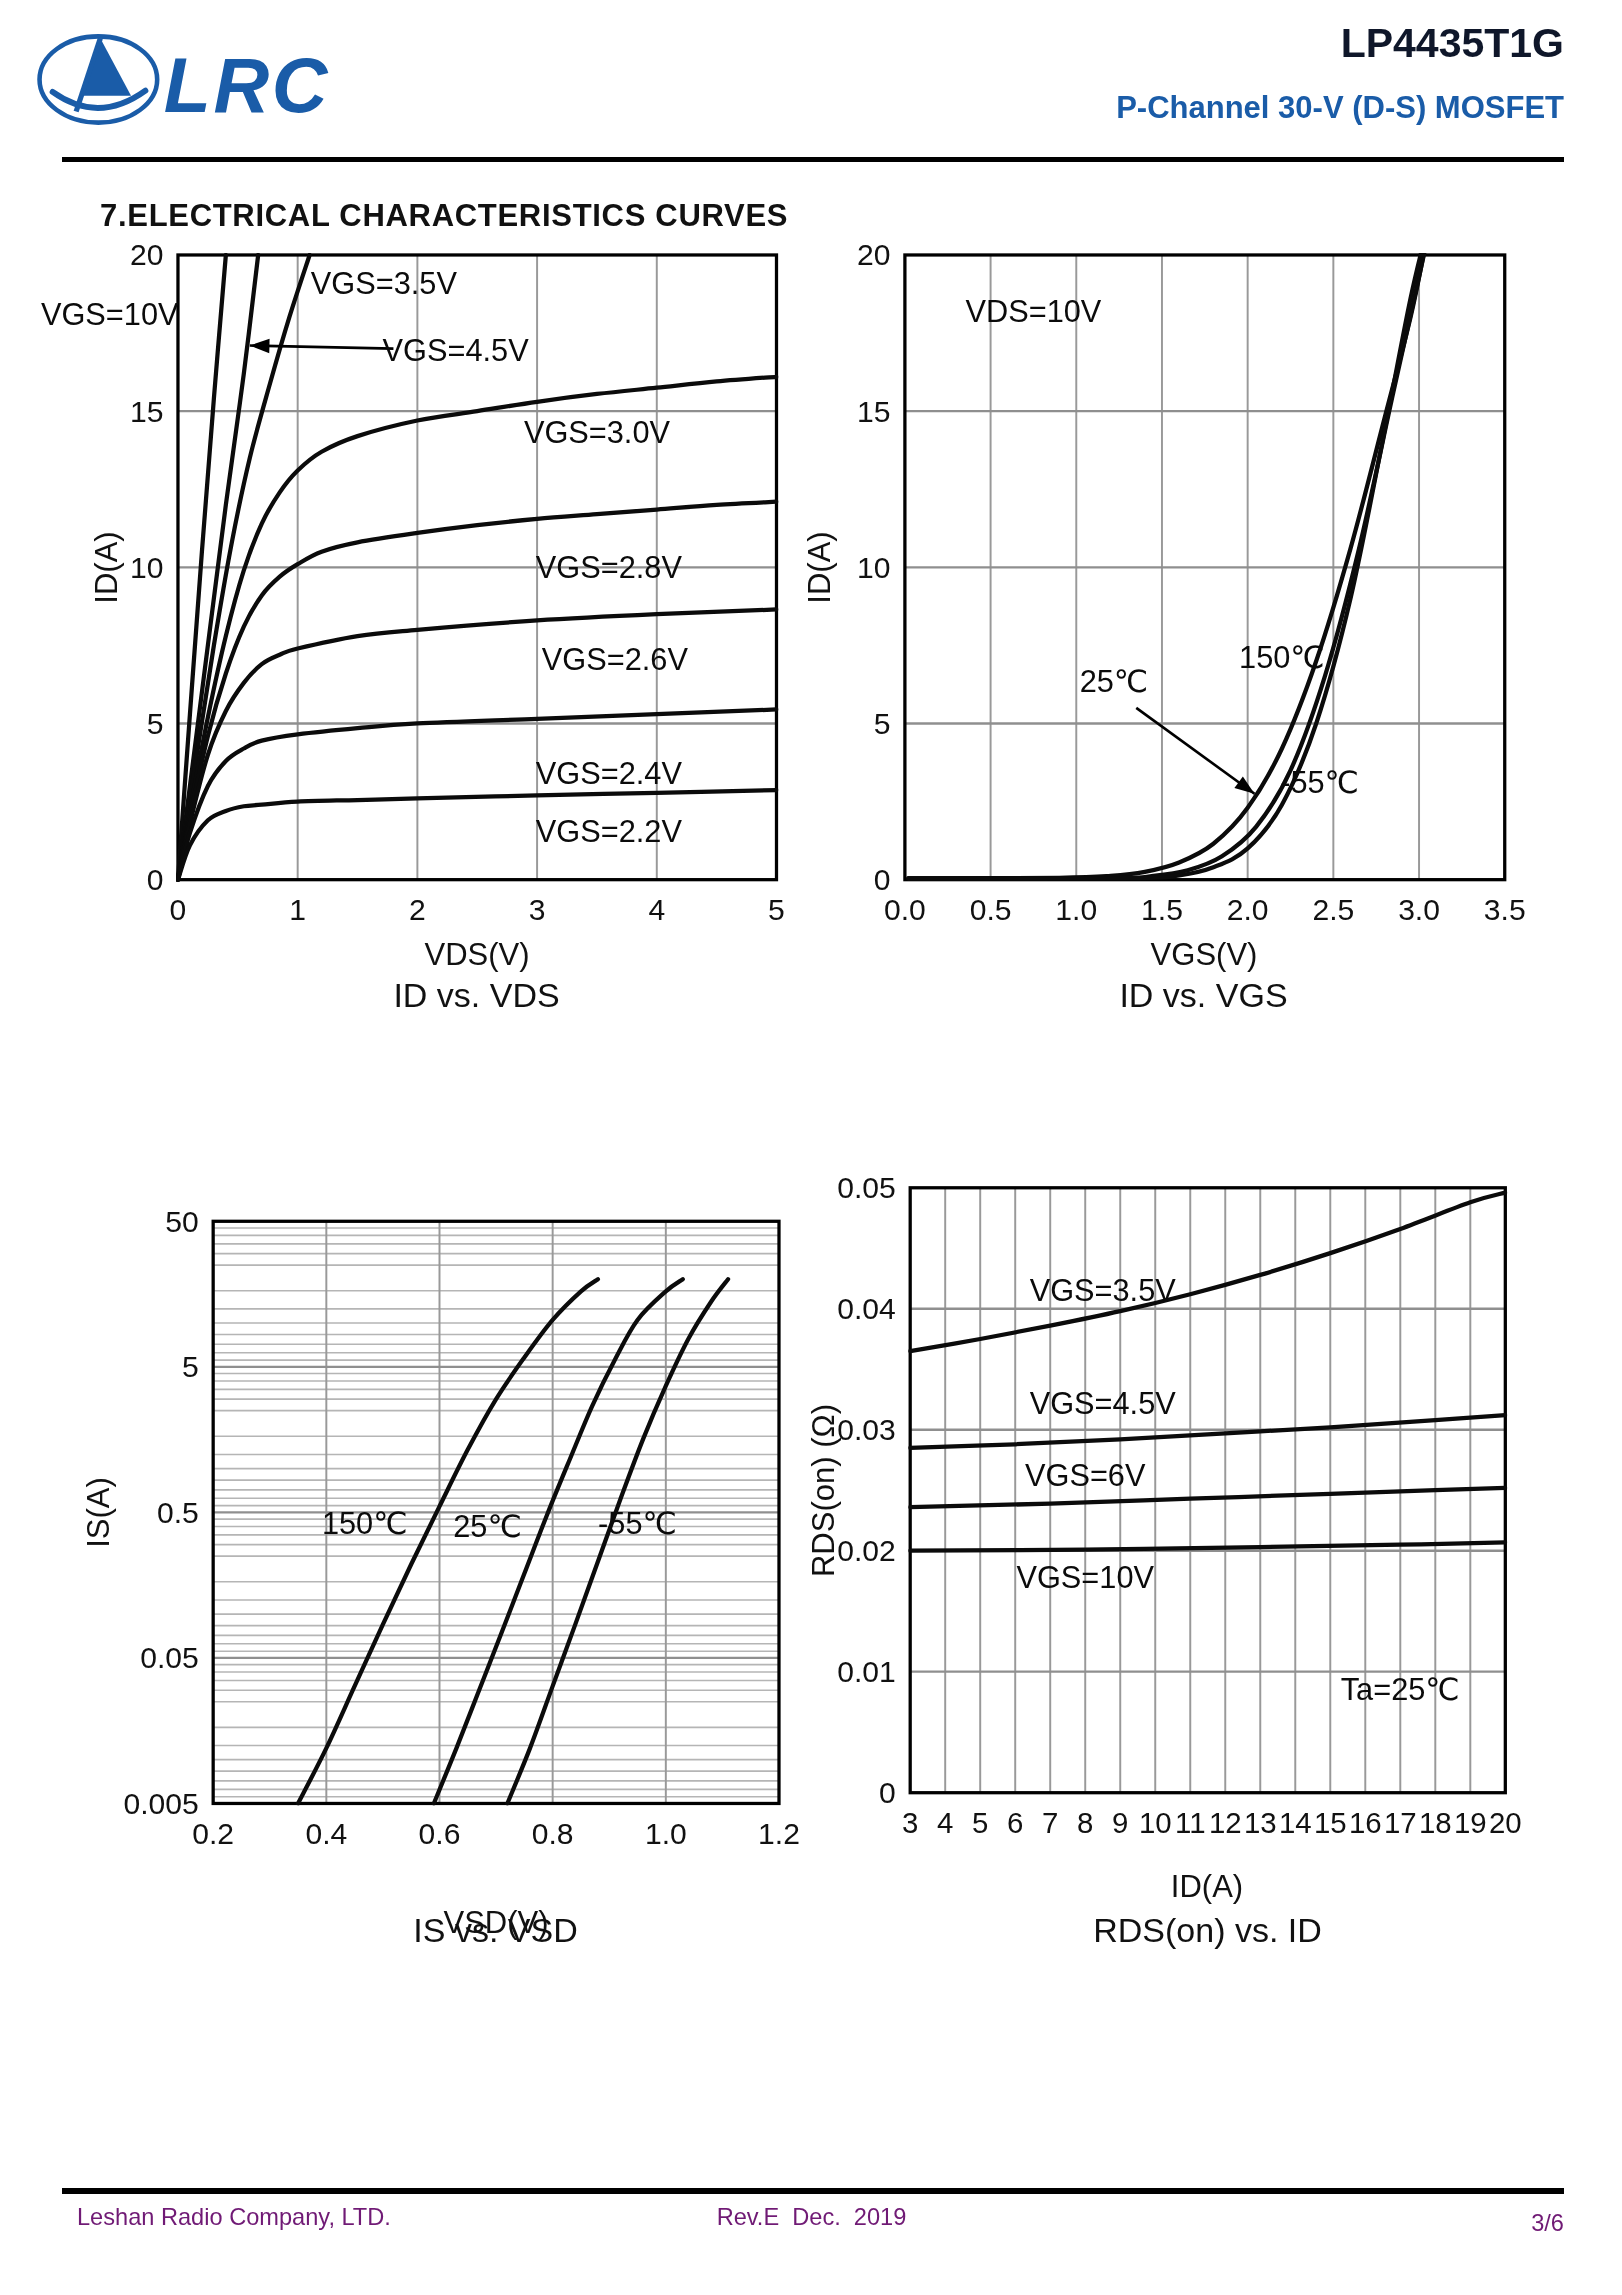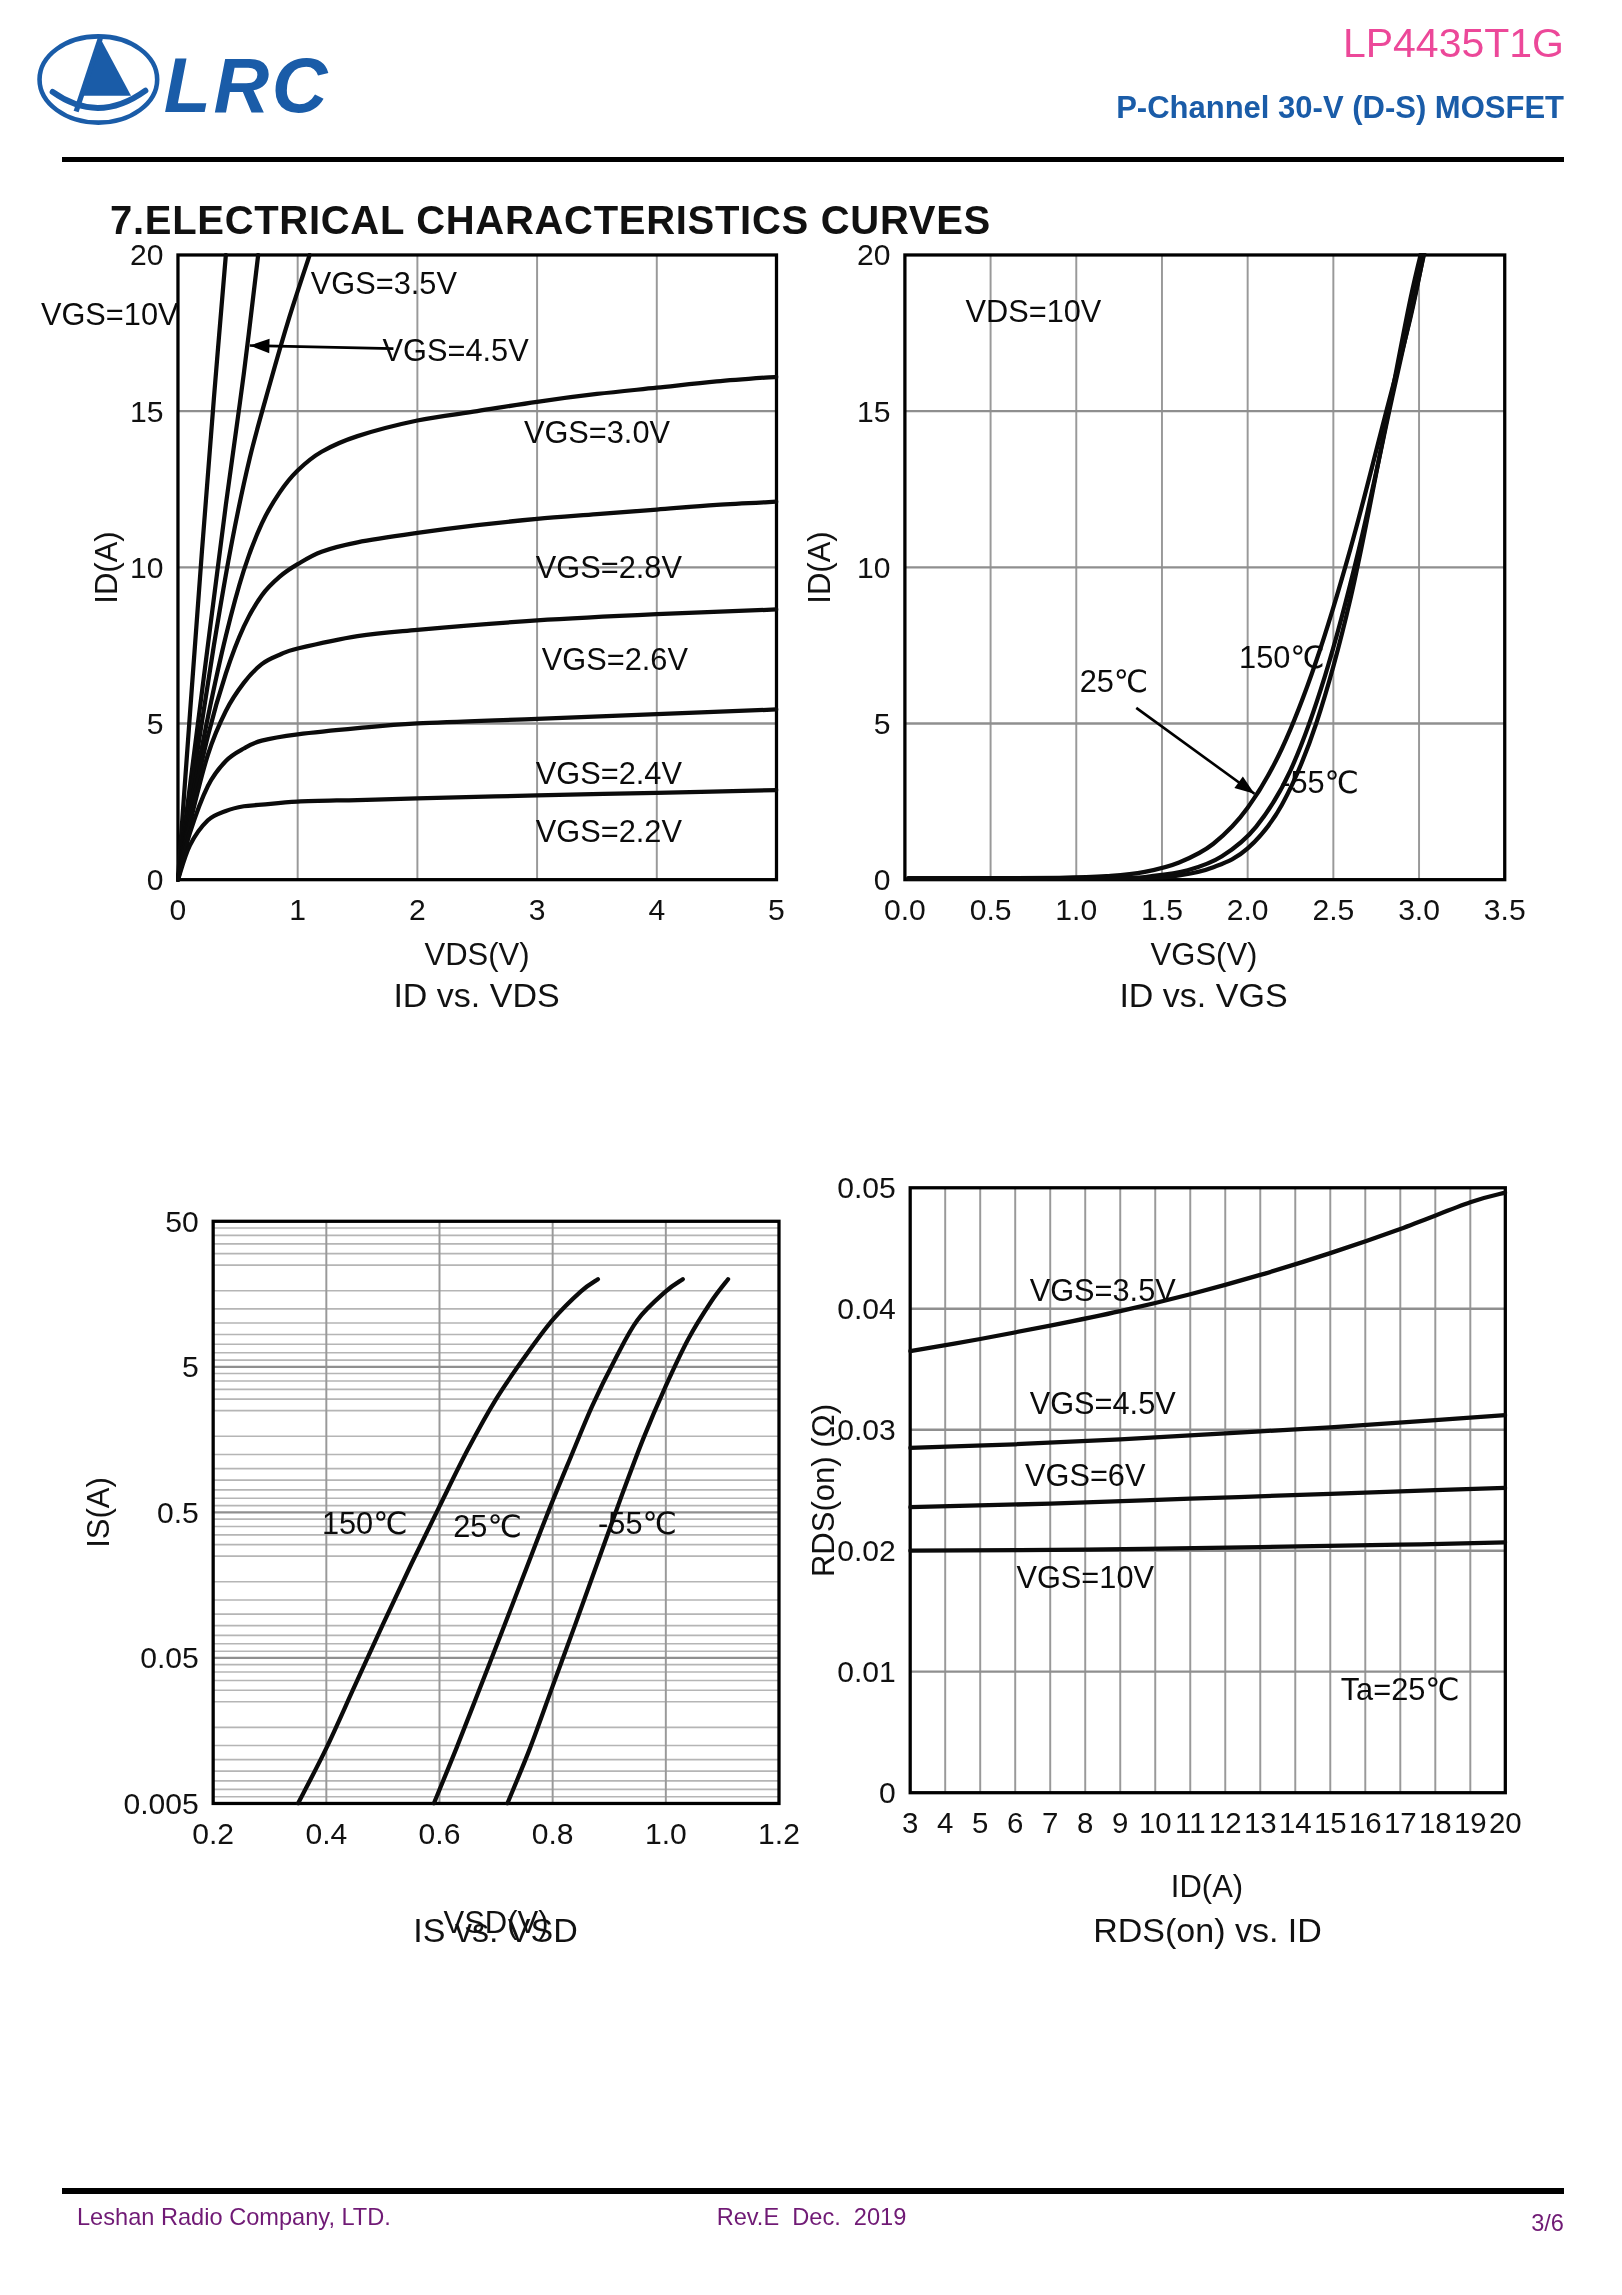--- a/index.html
+++ b/index.html
@@ -1,25 +1,25 @@
 <!DOCTYPE html>
 <html style="font-size:10.5px"><head>
 <meta charset="utf-8">
 <style>
   html,body{margin:0;padding:0;background:#e8e8e8;}
   .page{position:relative;width:1623px;height:2295px;background:#ffffff;overflow:hidden;
         font-family:"Liberation Sans","DejaVu Sans",sans-serif;color:#111;}
   .abs{position:absolute;}
   
   #logo{left:33px;top:11.8px;width:366px;height:118px;}
-  .h-part{left:910px;top:19.6px;width:654px;text-align:right;font-size:41px;font-weight:normal;color:#ec4899;}
+  .h-part{left:910px;top:19.6px;width:654px;text-align:right;font-size:41px;font-weight:bold;color:#0f172a;}
   .h-sub{left:779px;top:90px;width:785px;text-align:right;font-size:31px;font-weight:bold;color:#1A5CA8;}
   .rule{background:#000;}
   #rule-top{left:62px;top:157px;width:1502px;height:4.6px;}
-  #section-title{left:110px;top:198px;font-size:40px;font-weight:bold;letter-spacing:0.7px;}
+  #section-title{left:100px;top:198px;font-size:31px;font-weight:bold;letter-spacing:0.7px;}
   
   svg.chart{position:absolute;overflow:visible;}
   
   .axis-x,.chart-title,.axis-y{position:absolute;text-align:center;font-size:31px;color:#111;}
   .chart-title{font-size:34px;}
   .axis-y{width:301px;height:39px;line-height:39px;transform:rotate(-90deg);}
   #c1-xlabel{left:346px;top:937px;width:262px;}
   #c1-title {left:313px;top:976px;width:327px;}
   #c1-ylabel{left:-44px;top:548px;}
   #c2-xlabel{left:1073px;top:937px;width:262px;}

